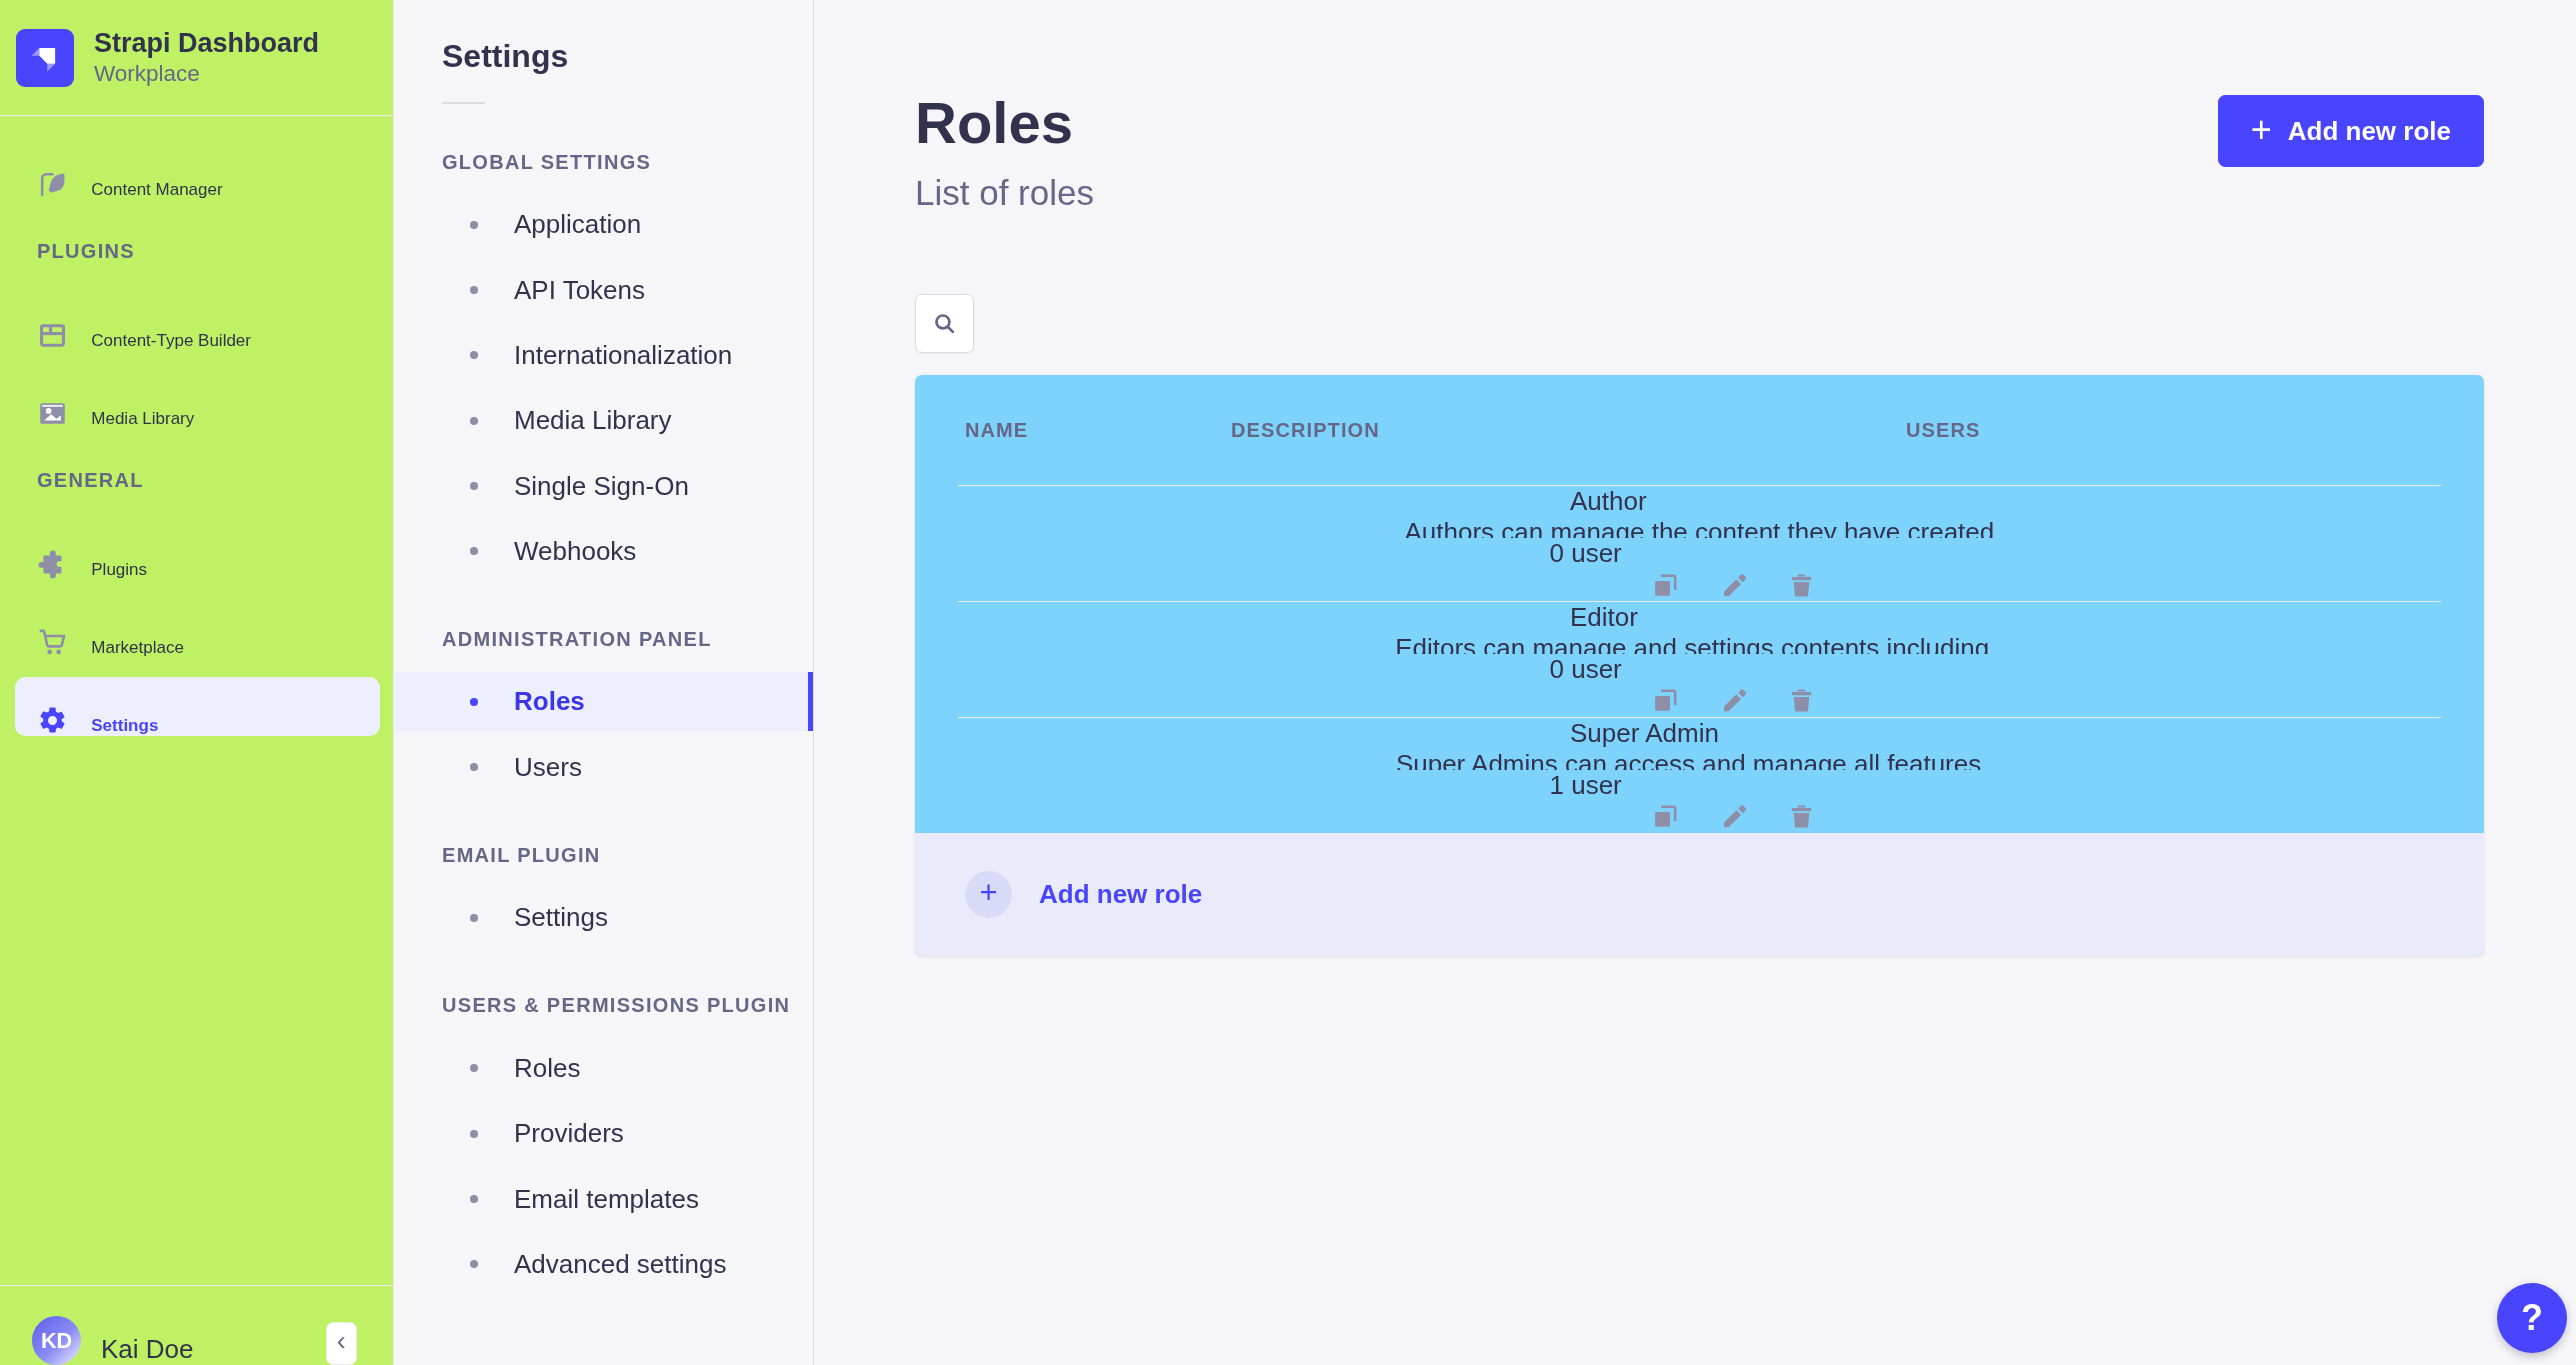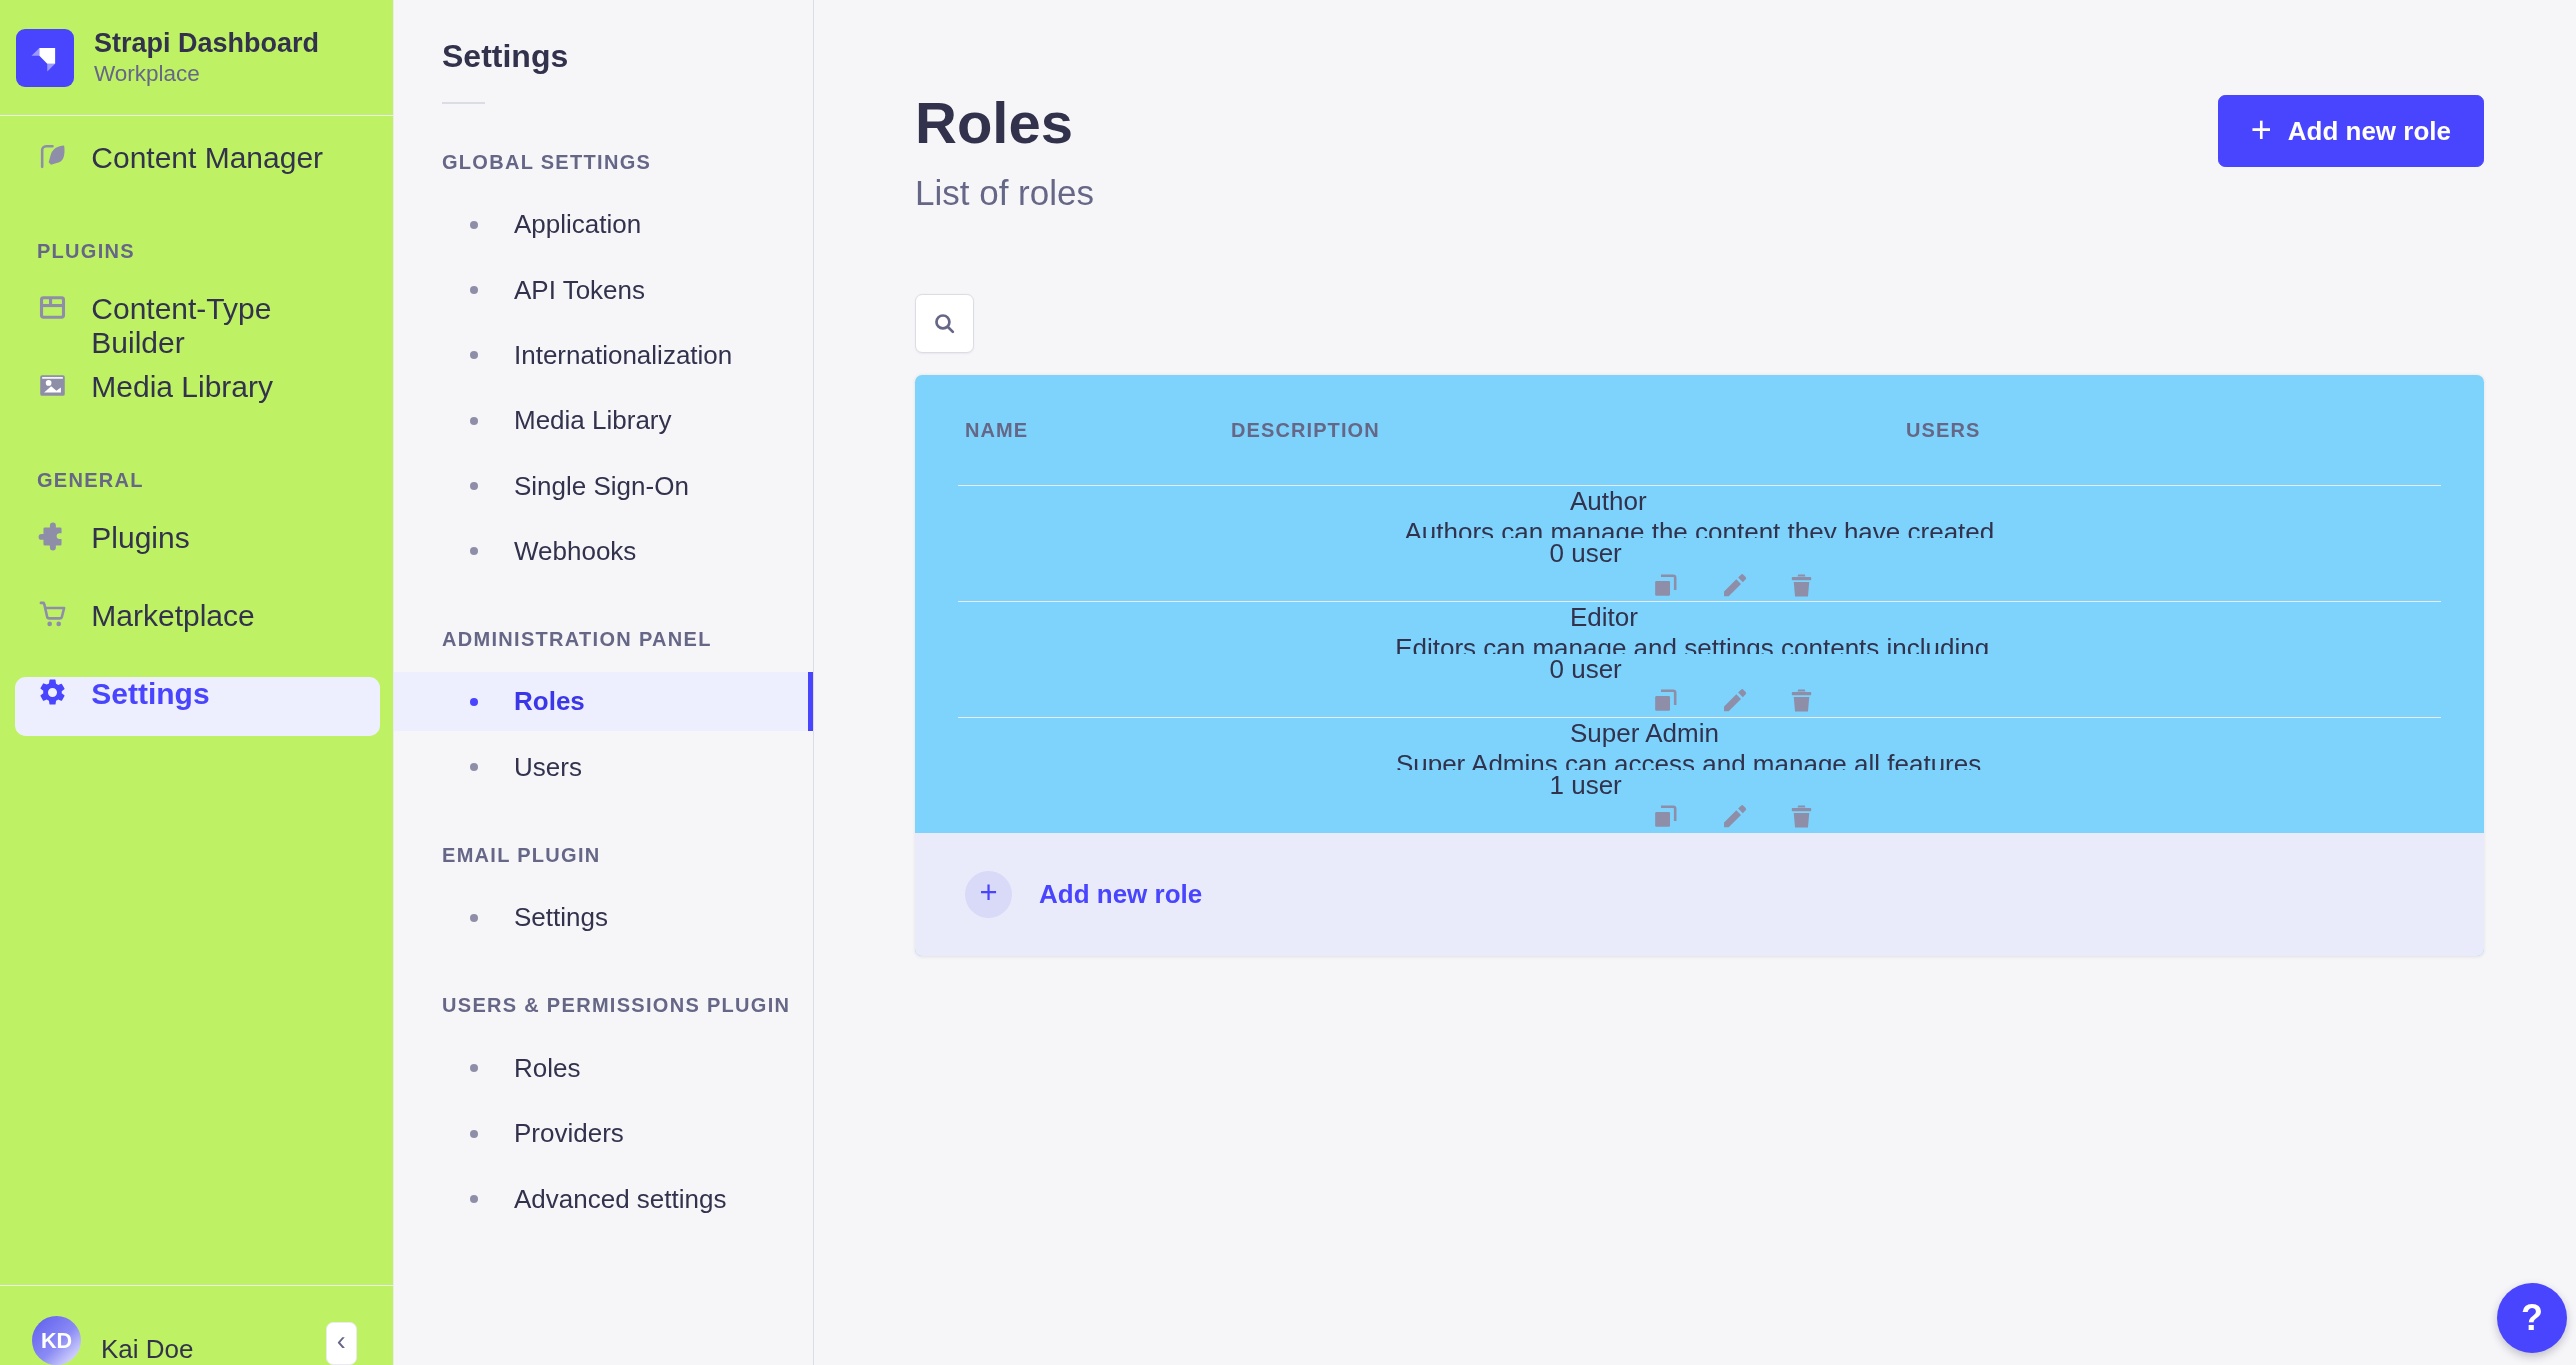--- a/index.html
+++ b/index.html
@@ -17,22 +17,22 @@
     display:flex; flex-direction:column; flex-shrink:0;
   }
   .brand { display:flex; align-items:center; gap:20px; padding:27px 21.6px 27px 16px; height:115px; cursor:pointer; }
   .logo-box { width:58px; height:58px; border-radius:9px; background:#4945FF; flex-shrink:0;
     display:flex; align-items:center; justify-content:center; }
   .brand-title { font-size:27px; font-weight:700; color:#32324D; line-height:1.25; }
   .brand-sub { font-size:22.5px; color:#666687; line-height:1.25; }
   .sb-divider { height:0.9px; background:#EAEAEF; width:100%; }
   .sb-nav { flex:1 1 auto; padding:25px 13.5px 0 15.3px; }
   .sb-item {
-    display:flex; align-items:flex-start; gap:23.4px; height:59px; padding:0 21.6px;
-    border-radius:10.8px; font-size:30px; font-weight:500; color:#32324D;
+    display:flex; align-items:flex-end; gap:23.4px; height:59px; padding:0 21.6px;
+    border-radius:10.8px; font-size:17px; font-weight:500; color:#32324D;
     margin-bottom:19px; cursor:pointer;
   }
   .sb-item .sicon { width:31px; height:31px; color:#8E8EA9; flex-shrink:0; display:flex; }
   .sb-item.active { background:#EDEFFE; color:#4945FF; font-weight:600; }
   .sb-item.active .sicon { color:#4945FF; }
   .sb-section {
     font-size:20px; font-weight:700; letter-spacing:1.3px; color:#666687;
     padding:0 21.6px; margin:40px 0 29px 0;
   }
   .sb-footer { border-top:0.9px solid #EAEAEF; height:80px; display:flex; align-items:flex-end; padding:0 36px 0 32px; }
@@ -264,20 +264,24 @@
     <div class="sn-item">
       <span class="bullet"></span>
       <span>Roles</span>
     </div>
     <div class="sn-item">
       <span class="bullet"></span>
       <span>Providers</span>
     </div>
     <div class="sn-item">
       <span class="bullet"></span>
+      <span>Email templates</span>
+    </div>
+    <div class="sn-item">
+      <span class="bullet"></span>
       <span>Advanced settings</span>
     </div>
   </aside>
 
   <main class="main">
     <div class="page-header">
       <div>
         <h1 class="page-title">Roles</h1>
         <div class="page-sub">List of roles</div>
       </div>

